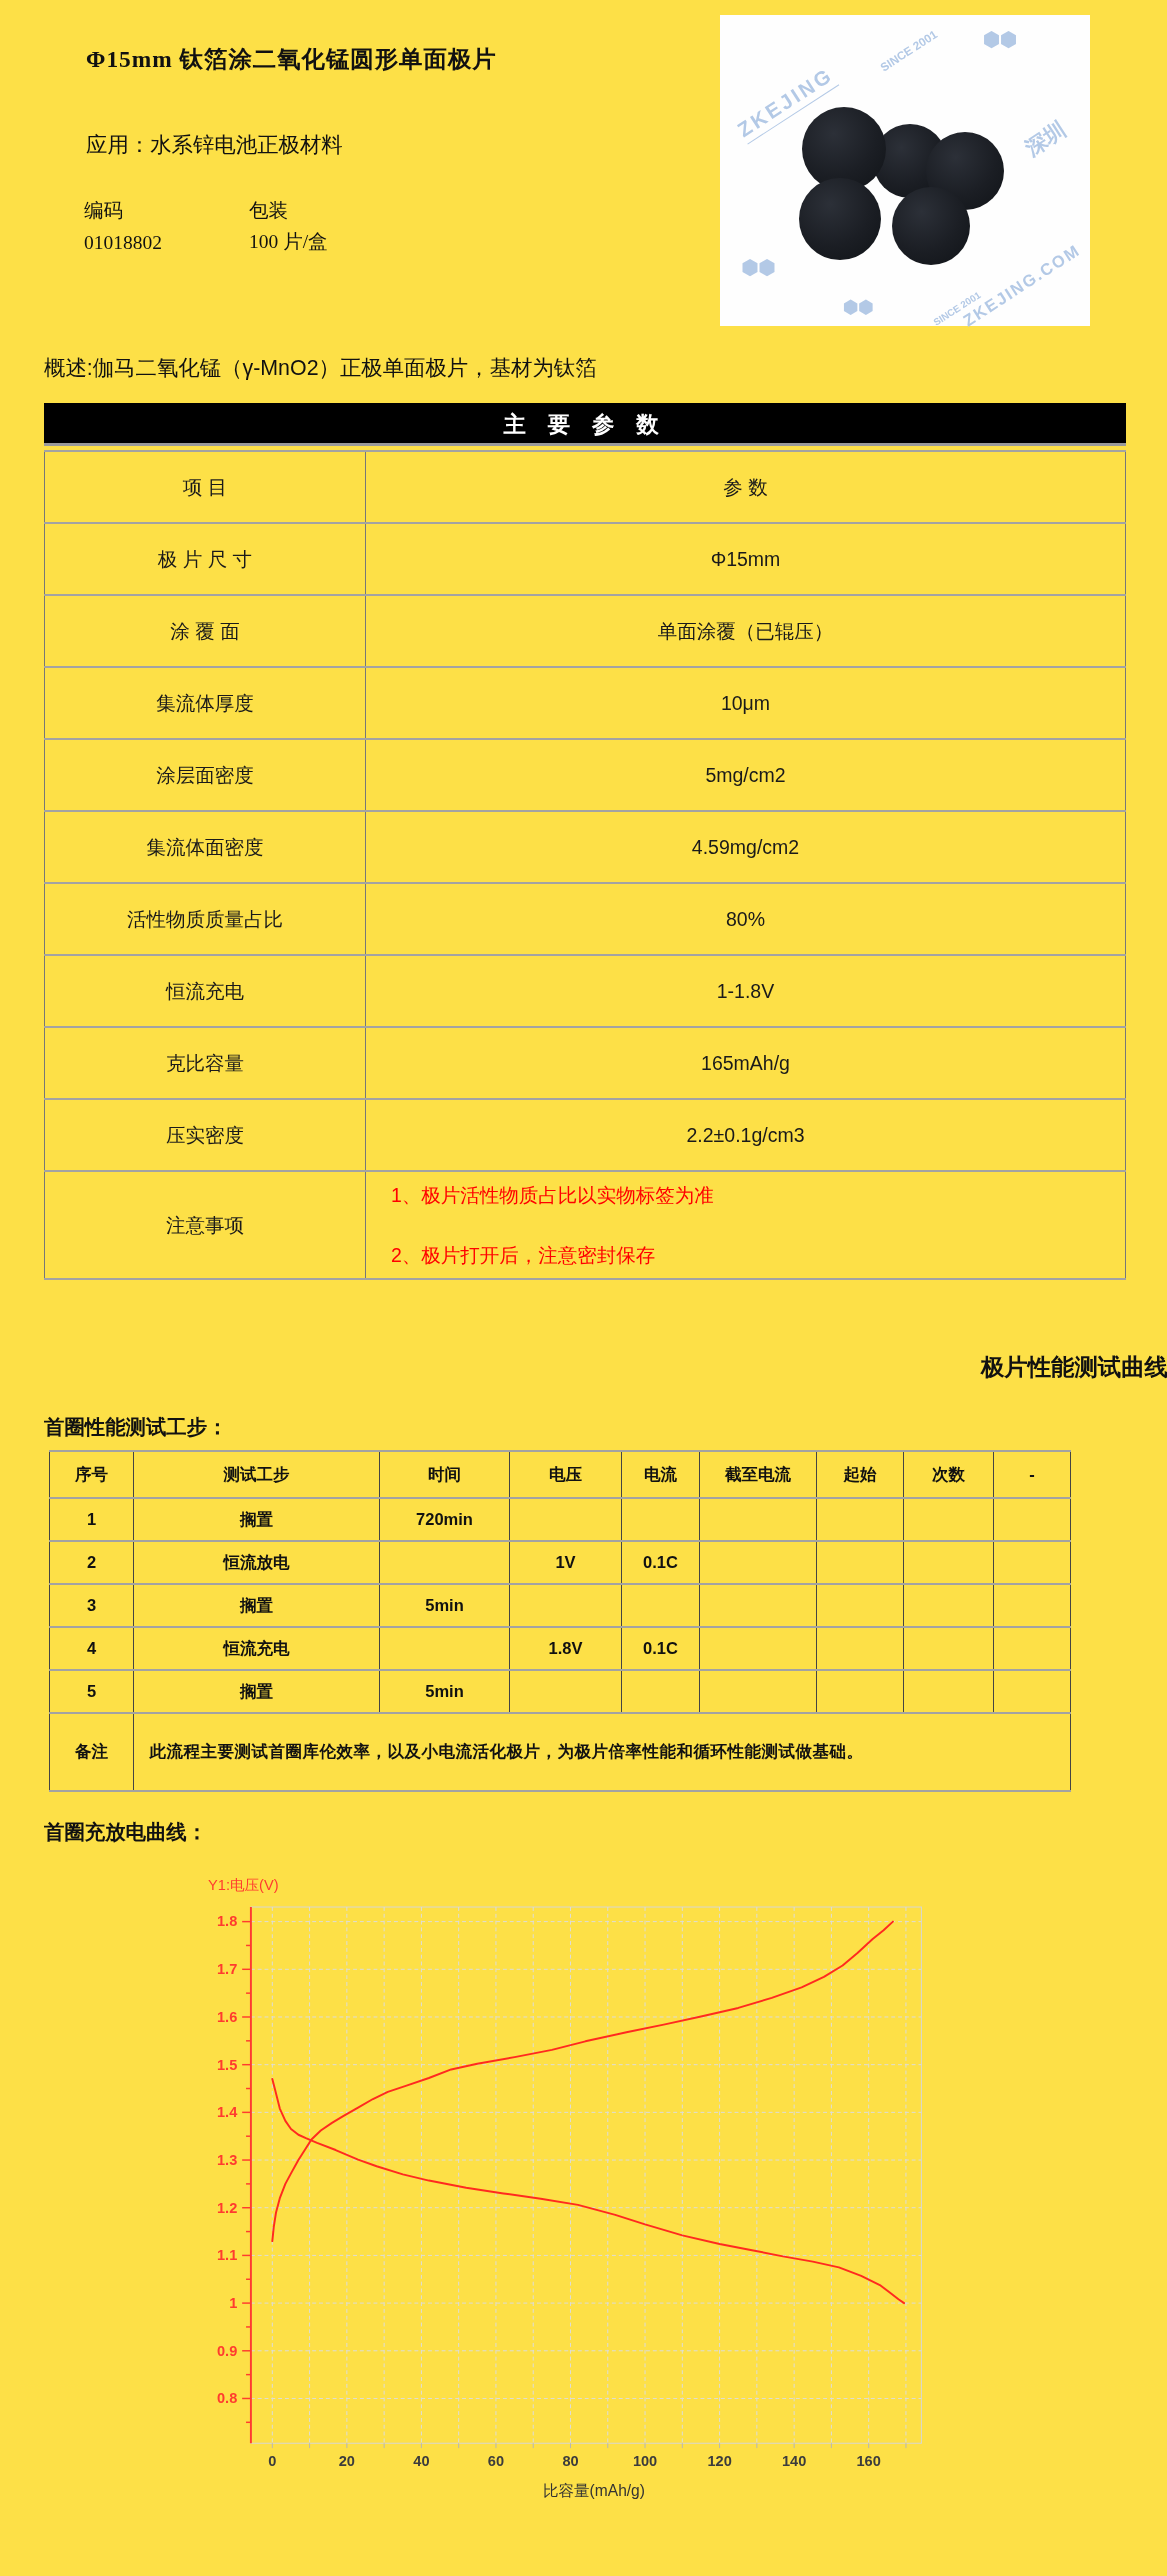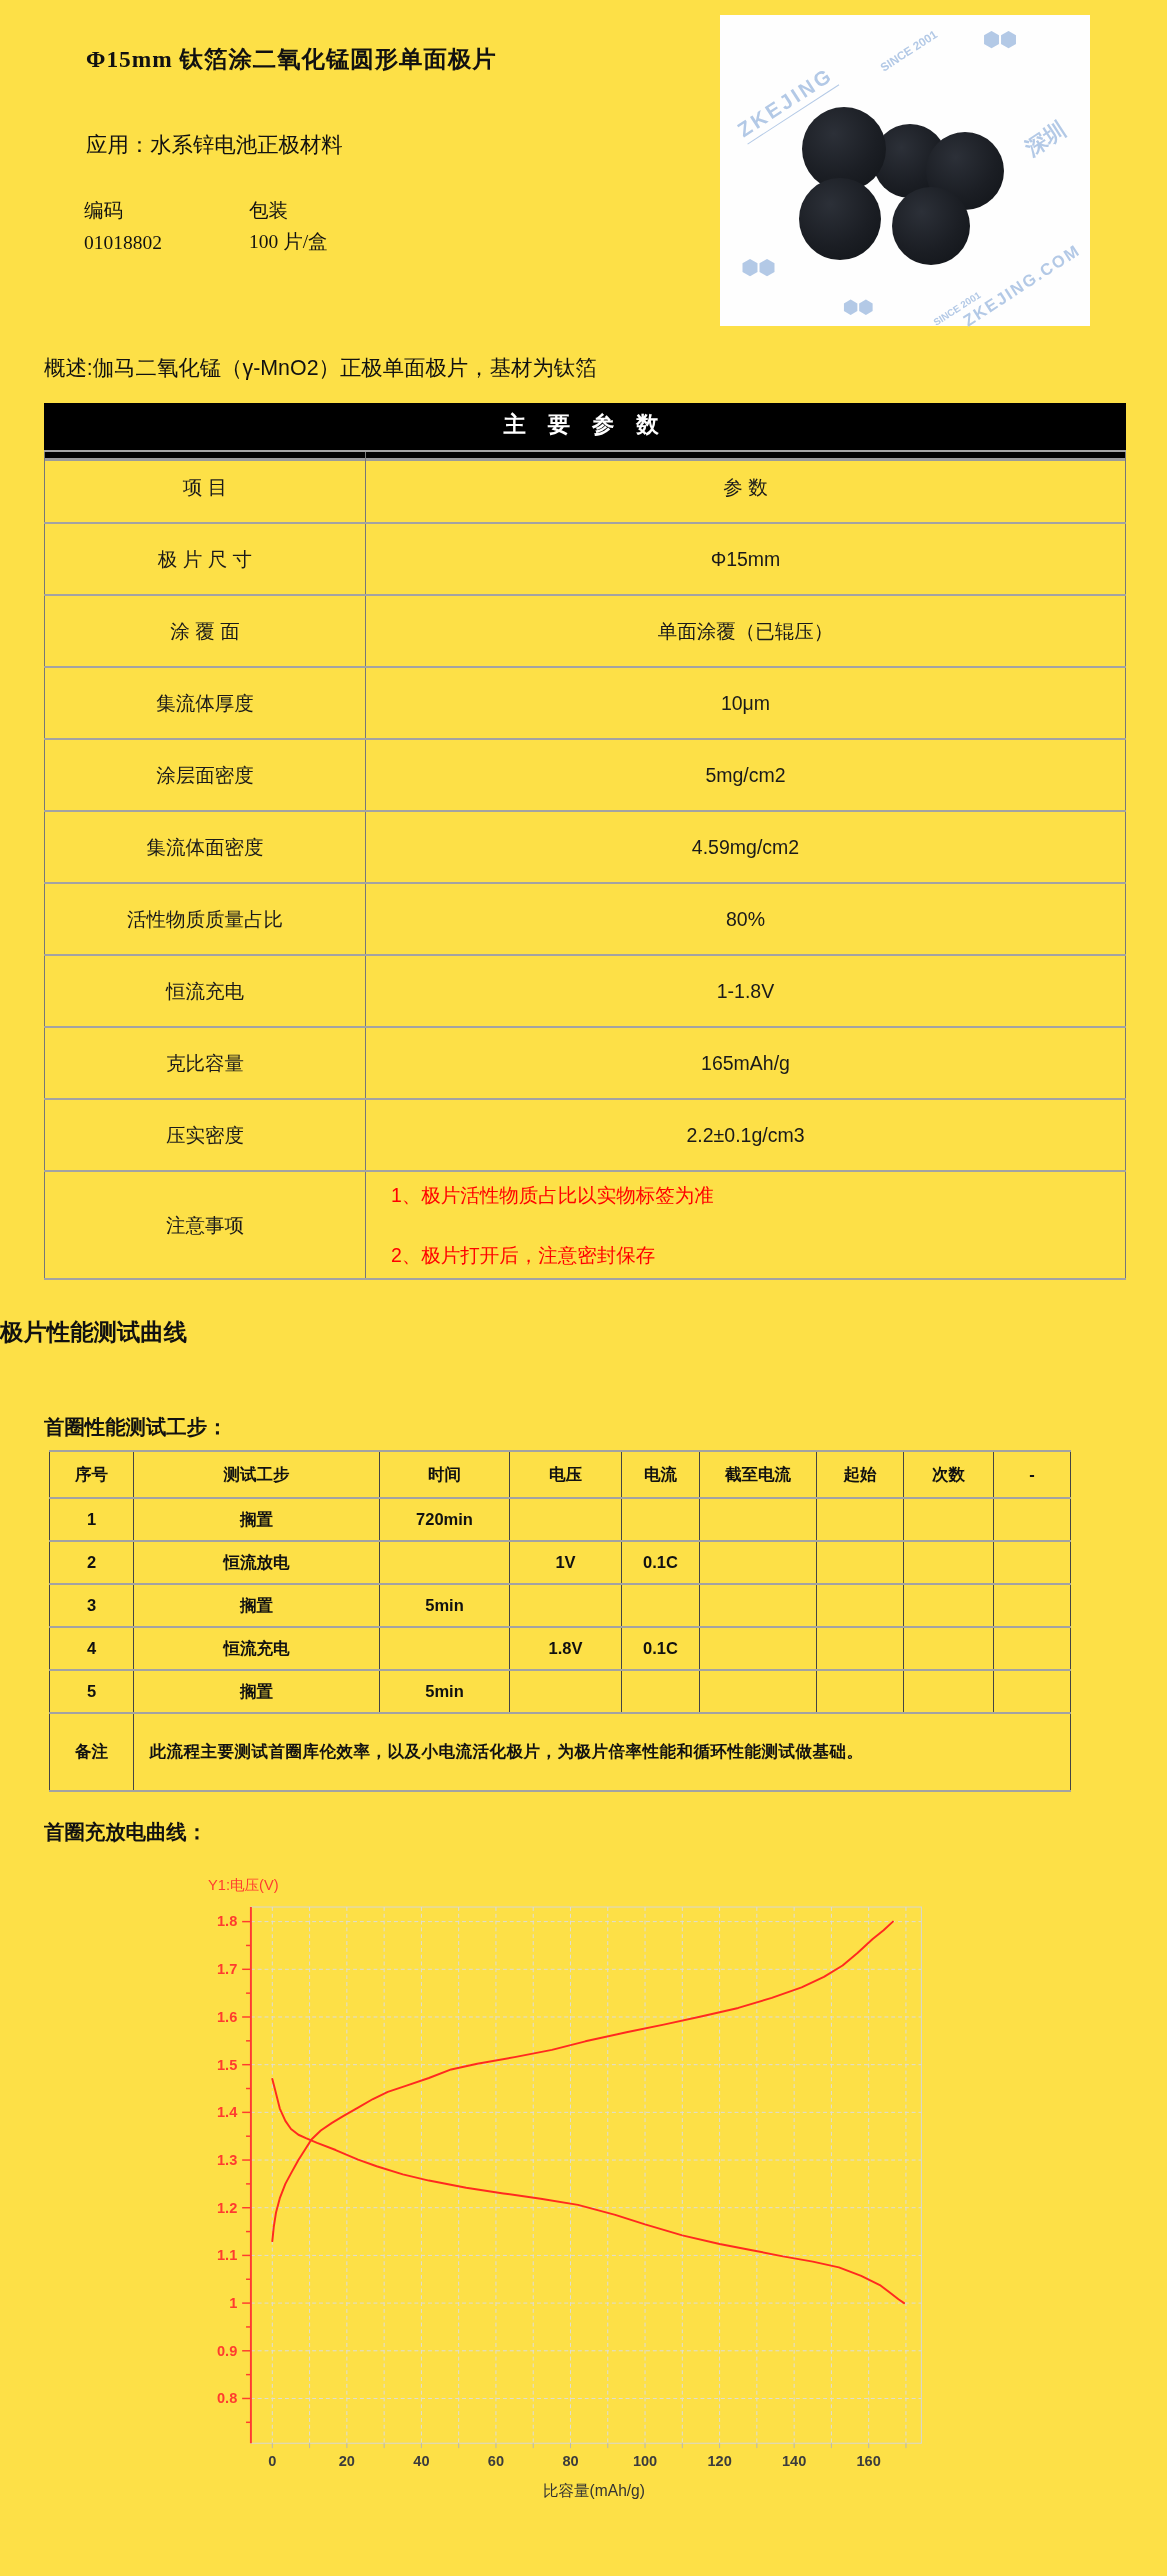--- a/index.html
+++ b/index.html
@@ -28,37 +28,37 @@
   .wm7{left:123px;top:282px;font-size:17.5px;}
   .disc{position:absolute;border-radius:50%;
         background:radial-gradient(circle at 38% 32%, #2c3038 0%, #1b1e24 55%, #101317 100%);}
   .d1{left:82px;top:92px;width:84px;height:84px;z-index:2;}
   .d2{left:153px;top:109px;width:74px;height:74px;z-index:1;}
   .d3{left:206px;top:117px;width:78px;height:78px;z-index:2;}
   .d4{left:79px;top:163px;width:82px;height:82px;z-index:3;}
   .d5{left:172px;top:172px;width:78px;height:78px;z-index:3;}
 
   .overview{left:44px;top:353px;font-size:21.4px;font-weight:normal;}
-  .banner{left:44px;top:403px;width:1082px;height:58px;background:#000;color:#fff;
+  .banner{left:44px;top:403px;width:1082px;height:43px;background:#000;color:#fff;
           font-size:22.4px;font-weight:bold;letter-spacing:7.8px;text-align:center;line-height:43px;
           border-bottom:3.9px solid #9a9a9a;box-sizing:border-box;}
 
   table{border-collapse:collapse;table-layout:fixed;}
   .params{left:44px;top:450px;width:1082px;}
   .params td{border-left:1px solid #777;border-right:1px solid #777;
              border-top:2.9px solid #a3a3a3;border-bottom:2.9px solid #a3a3a3;
              font-size:19.5px;text-align:center;color:#1a1a1a;height:72px;padding:0 0;box-sizing:border-box;}
   .params{border:1.9px solid #3d3d3d;}
   .params td.pl{width:321px;}
   .params tr.notes td{height:99px;}
   .params td.notes-cell{text-align:left;padding-left:25px;}
   .note-line{color:#ff0000;font-size:19.5px;margin:9.7px 0;}
   .note-line + .note-line{margin-top:33px;}
 
-  .sec-title{left:0;top:1316px;width:1168px;text-align:left;font-size:23.4px;font-weight:bold;font-family:Liberation Mono, monospace;}
+  .sec-title{left:0;top:1351px;width:1168px;text-align:right;font-size:23.4px;font-weight:bold;font-family:Liberation Mono, monospace;}
   .steps-title{left:44px;top:1413px;font-size:20.4px;font-weight:bold;}
   .chart-title{left:44px;top:1818px;font-size:20.4px;font-weight:bold;}
 
   .steps{left:49px;top:1450px;width:1020px;border:1.9px solid #333;}
   .steps td{border-left:1px solid #444;border-right:1px solid #444;
             border-top:2.9px solid #a3a3a3;border-bottom:2.9px solid #a3a3a3;
             font-size:16.5px;font-weight:bold;text-align:center;color:#111;
             height:43px;padding:0 3.9px;box-sizing:border-box;overflow:hidden;}
   .steps tr.hdr td{height:47px;}
   .steps tr.remark-row td{height:78px;}

